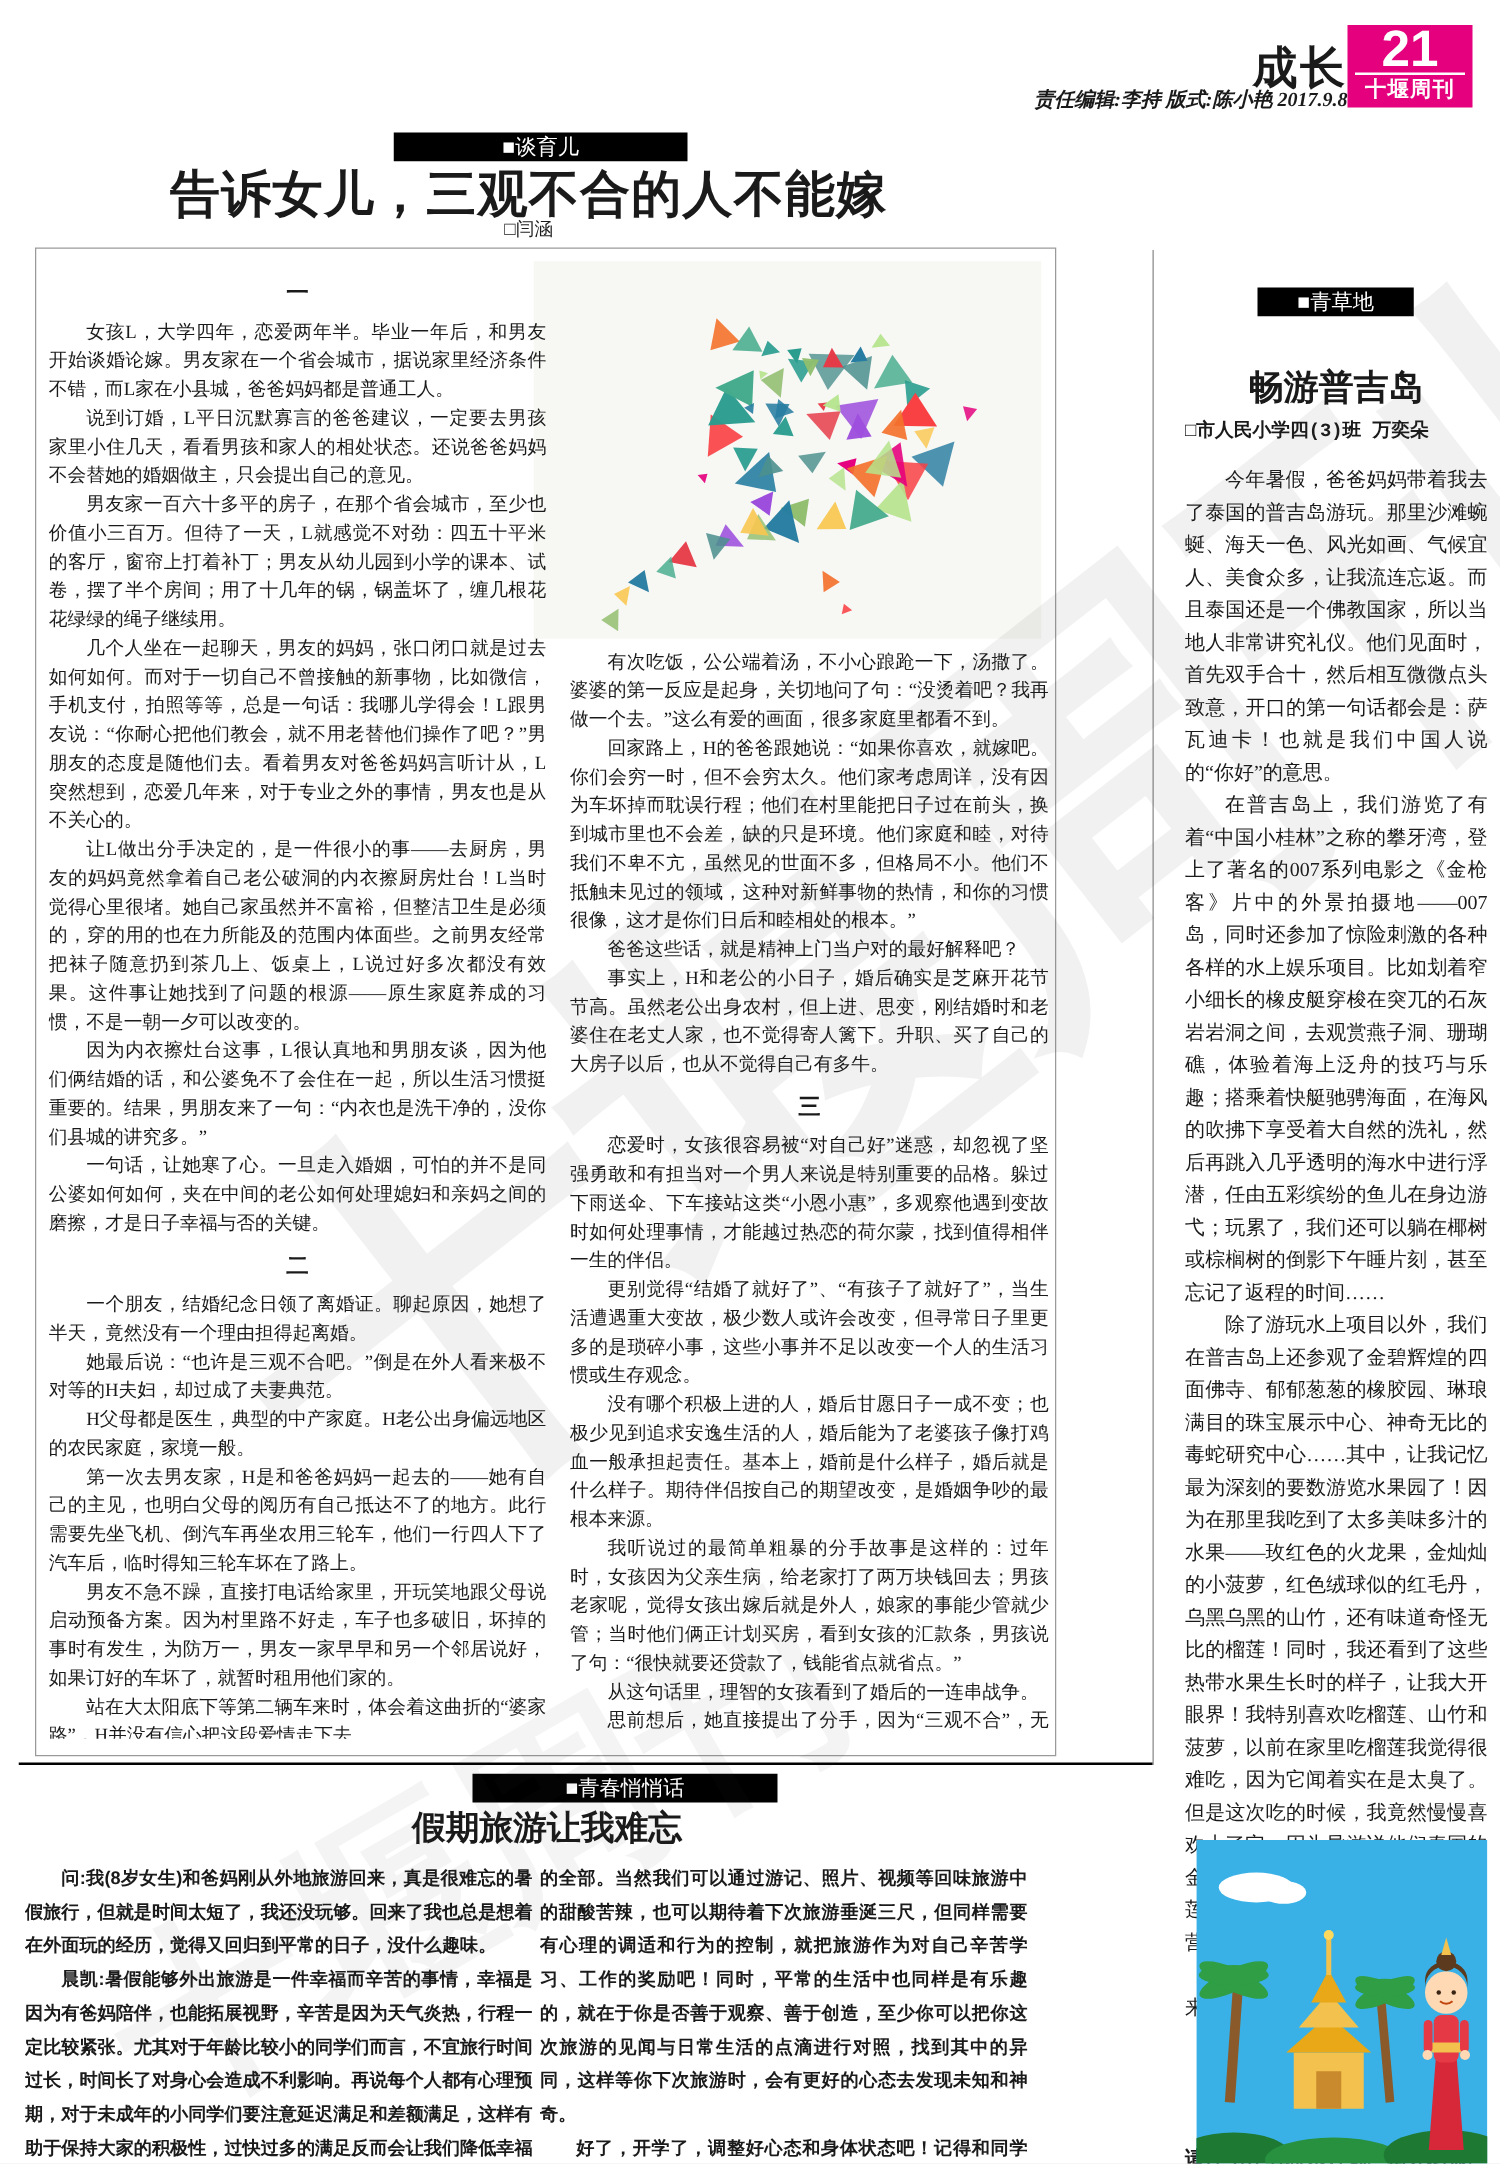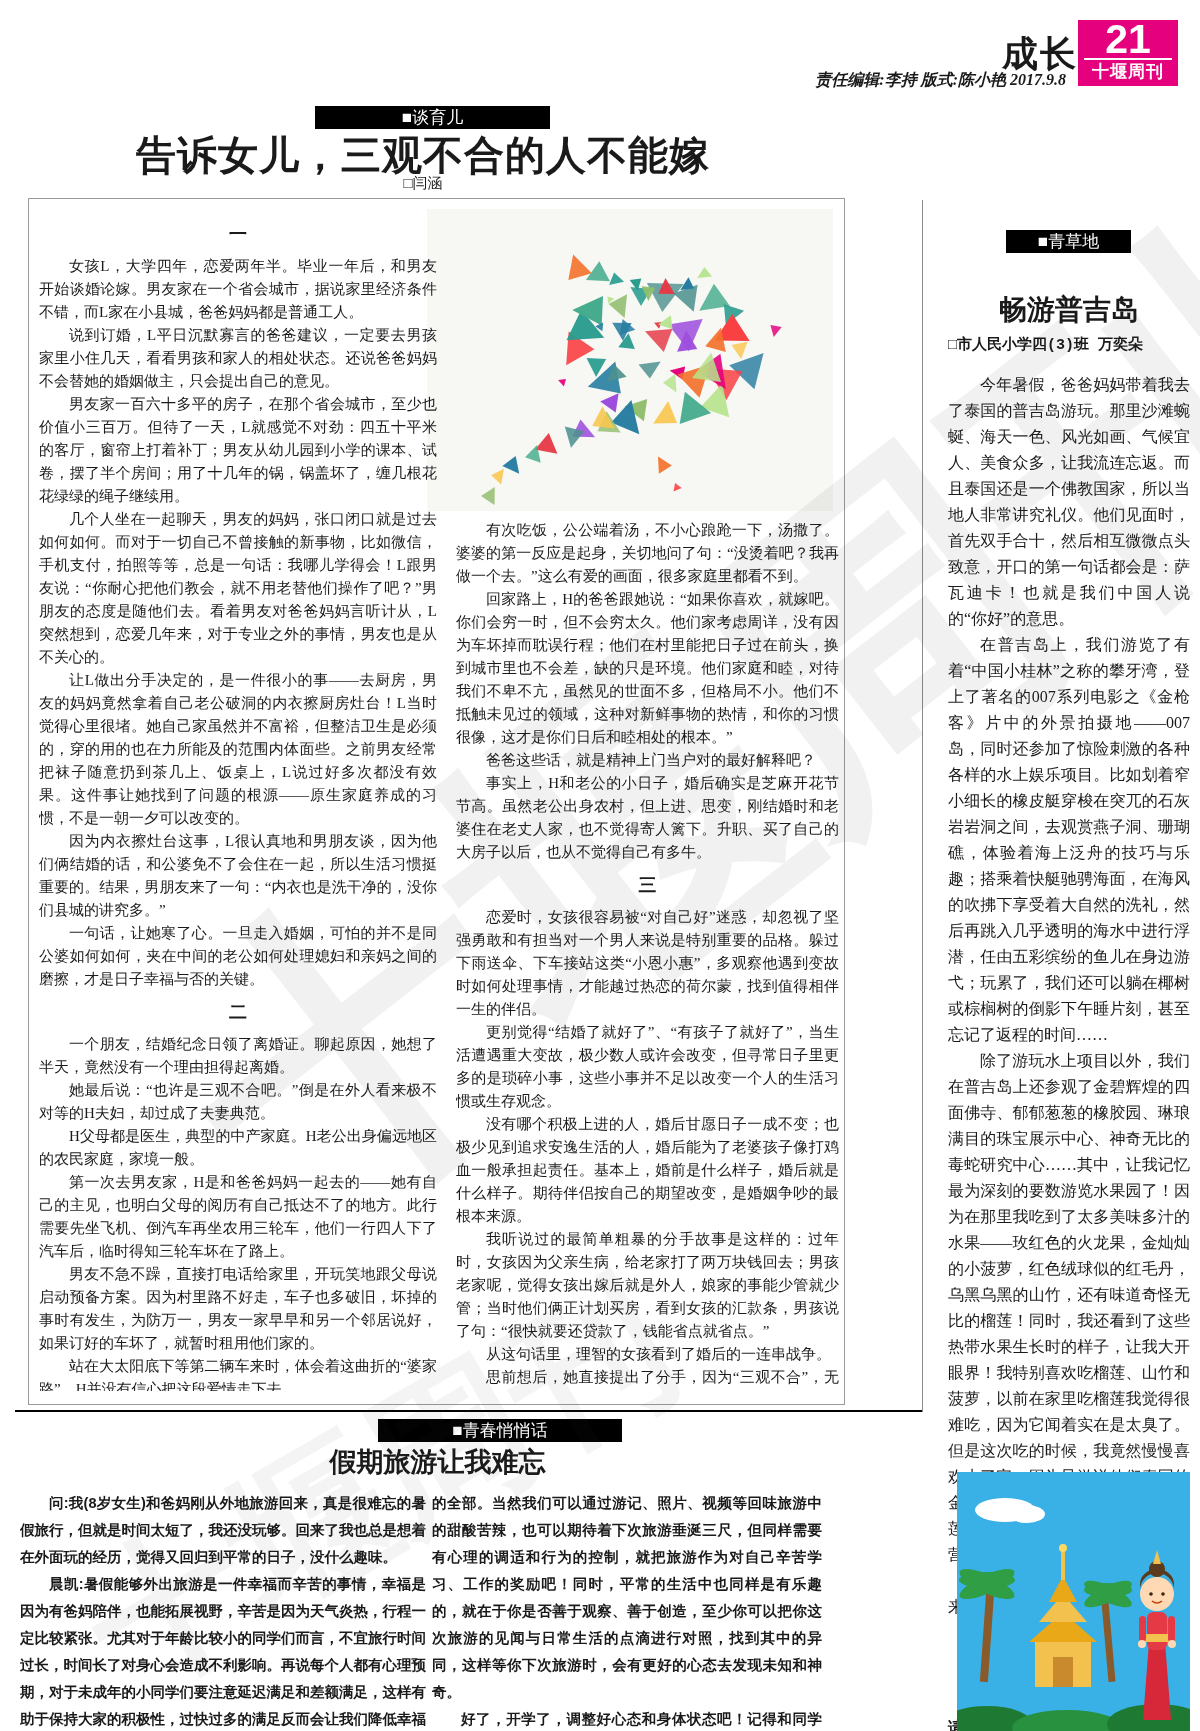--- a/index.html
+++ b/index.html
@@ -6,21 +6,21 @@
   #page{position:relative;width:1200px;height:1731px;background:#ffffff;margin:0 auto;
         overflow:hidden;font-family:"Liberation Serif","DejaVu Serif",serif;color:#1a1a1a;}
   
   .section-name{position:absolute;top:30px;left:1002px;font-size:36px;font-weight:bold;letter-spacing:2px;text-align:right;}
   .page-badge{position:absolute;top:20px;left:1078px;width:100px;height:66px;background:#e5007d;
               color:#fff;text-align:center;font-family:"Liberation Sans",sans-serif;}
   .page-badge .num{font-size:41px;font-weight:bold;line-height:38px;}
   .page-badge .rule{height:2px;background:#fff;margin:0 6px;}
   .page-badge .mast{font-size:17px;font-weight:bold;line-height:24px;letter-spacing:1px;}
   .editor-line{position:absolute;top:70px;left:0;width:1066px;text-align:right;
-               font-size:16px;font-weight:bold;font-style:italic;}
+               font-size:16px;font-weight:bold;font-style:italic;padding-left:12px;}
   
   .tagbar{position:absolute;background:#000;color:#fff;text-align:center;
           font-size:17px;font-weight:normal;line-height:23px;font-family:"Liberation Sans",sans-serif;}
   
   .main-title{position:absolute;top:128px;left:28px;width:790px;text-align:center;
               font-size:40px;font-weight:bold;letter-spacing:1px;}
   .main-byline{position:absolute;top:174px;left:28px;width:790px;text-align:center;font-size:15px;}
   .main-box{position:absolute;top:198px;left:28px;width:815px;height:1205px;border:1px solid #9a9a9a;}
   .art-img{position:absolute;top:10px;left:398px;width:406px;height:302px;background:#f7f7f4;}
   .col{position:absolute;font-size:15px;line-height:23px;text-align:justify;}

